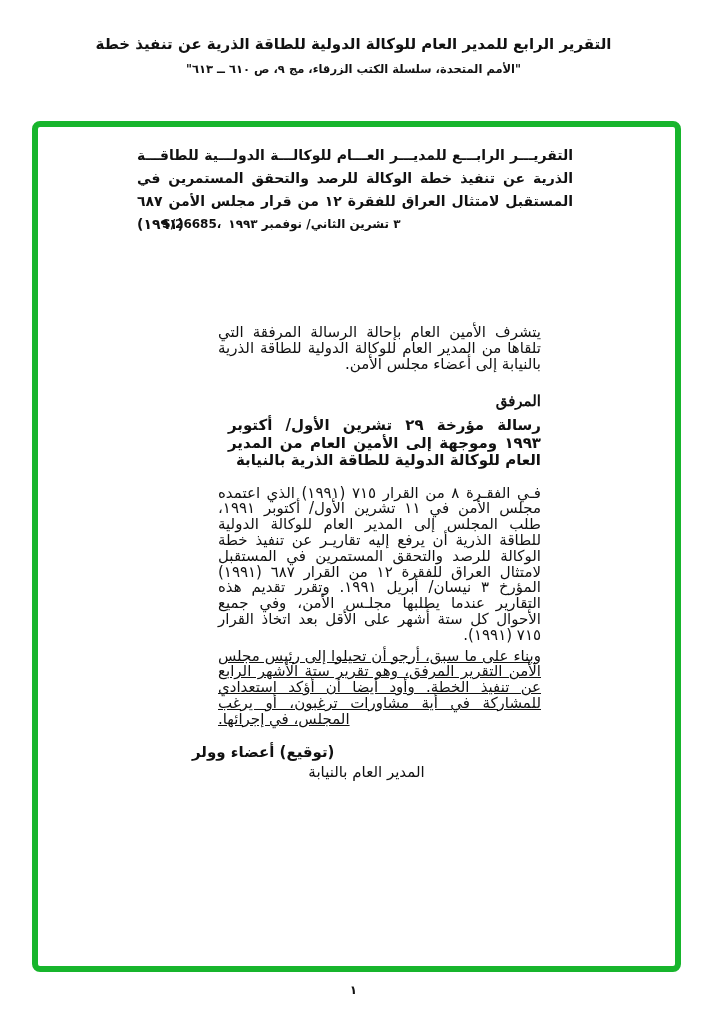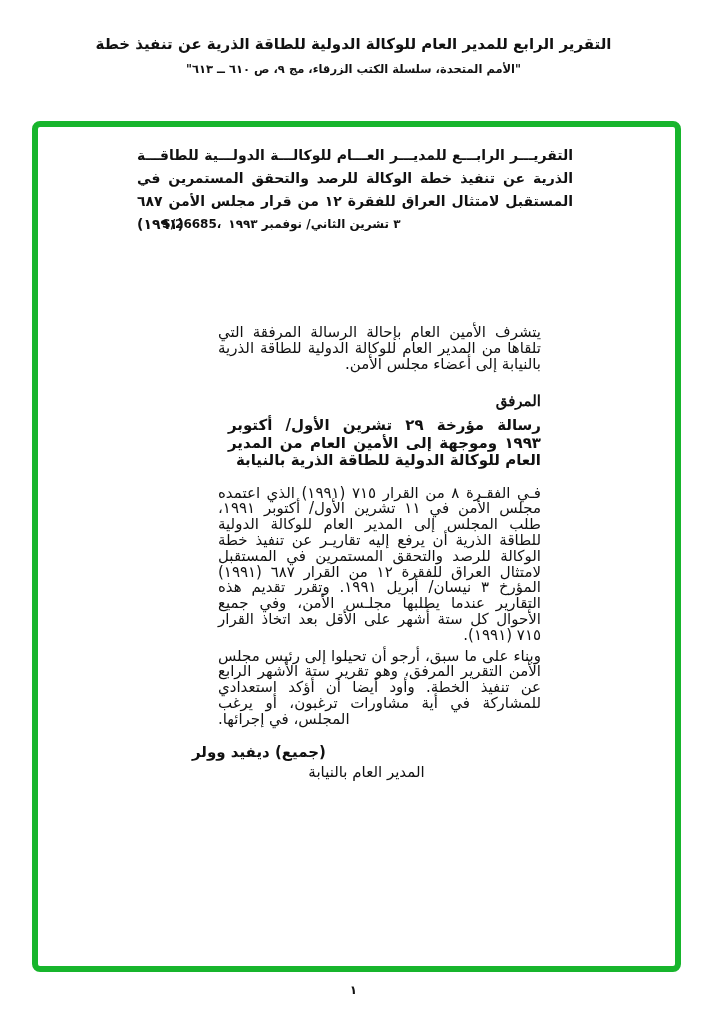--- a/index.html
+++ b/index.html
@@ -53,21 +53,21 @@
   .annex-label {
     font-weight:bold; text-align:right; padding-left:30px;
     margin:22px 0 7px 0; text-align:right;font-family:Liberation Serif, serif;
   }
   .annex-title {
     font-weight:bold; text-align:justify; text-align-last:right;
     line-height:17.5px; margin:0 0 16px 10px;
   }
   .p1 { margin-bottom:0; }
   .p2 { margin-top:8px; }
-  .p3 { margin-top:5px; }
+  .p3 { margin-top:5px;text-decoration:underline; }
   .signature {
     font-weight:bold; text-align:left; direction:rtl;
     margin:17px 0 0 -26px;
   }
   .signature-title {
     text-align:center; direction:rtl; margin:5px 0 0 -26px;
   }
   
   .page-number {
     position:absolute; left:0; top:983px; width:707px;
@@ -90,19 +90,19 @@
     <span class="ref-symbol">S/26685،</span>
     <span class="ref-date">٣ تشرين الثاني/ نوفمبر ١٩٩٣</span>
   </div>
 
   <div class="doc-body">
     <p class="para last-right p1">يتشرف الأمين العام بإحالة الرسالة المرفقة التي تلقاها من المدير العام للوكالة الدولية للطاقة الذرية بالنيابة إلى أعضاء مجلس الأمن.</p>
     <div class="annex-label">المرفق</div>
     <p class="annex-title">رسالة مؤرخة ٢٩ تشرين الأول/ أكتوبر ١٩٩٣ وموجهة إلى الأمين العام من المدير العام للوكالة الدولية للطاقة الذرية بالنيابة</p>
     <p class="para last-right p2">فـي الفقـرة ٨ من القرار ٧١٥ (١٩٩١) الذي اعتمده مجلس الأمن في ١١ تشرين الأول/ أكتوبر ١٩٩١، طلب المجلس إلى المدير العام للوكالة الدولية للطاقة الذرية أن يرفع إليه تقاريـر عن تنفيذ خطة الوكالة للرصد والتحقق المستمرين في المستقبل لامتثال العراق للفقرة ١٢ من القرار ٦٨٧ (١٩٩١) المؤرخ ٣ نيسان/ أبريل ١٩٩١. وتقرر تقديم هذه التقارير عندما يطلبها مجلـس الأمن، وفي جميع الأحوال كل ستة أشهر على الأقل بعد اتخاذ القرار ٧١٥ (١٩٩١).</p>
     <p class="para last-left p3">وبناء على ما سبق، أرجو أن تحيلوا إلى رئيس مجلس الأمن التقرير المرفق، وهو تقرير ستة الأشهر الرابع عن تنفيذ الخطة. وأود أيضا أن أؤكد استعدادي للمشاركة في أية مشاورات ترغبون، أو يرغب المجلس، في إجرائها.</p>
-    <div class="signature">(جميع) ديفيد وولر</div>
+    <div class="signature">(توقيع) أعضاء وولر</div>
     <div class="signature-title">المدير العام بالنيابة</div>
   </div>
 
 </div>
 
 <div class="page-number">١</div>
 
 </body></html>

